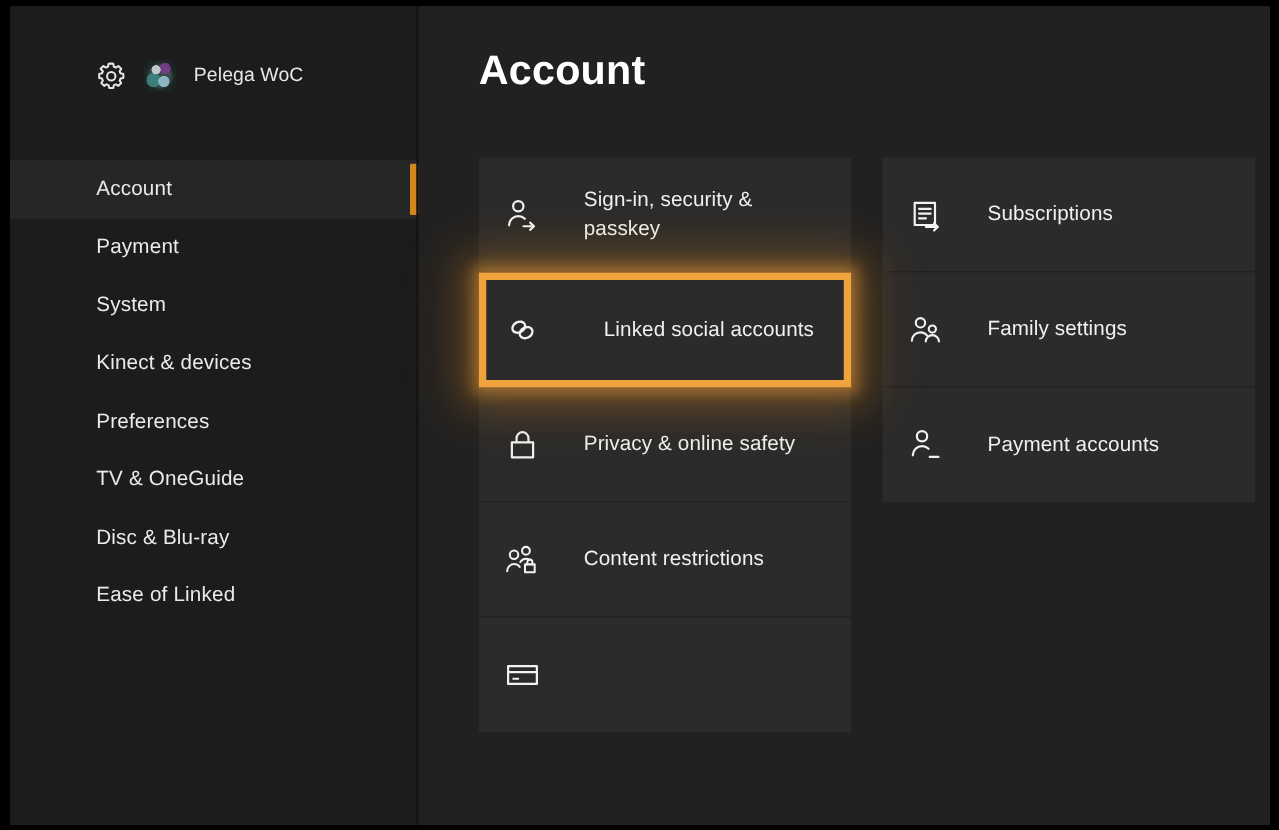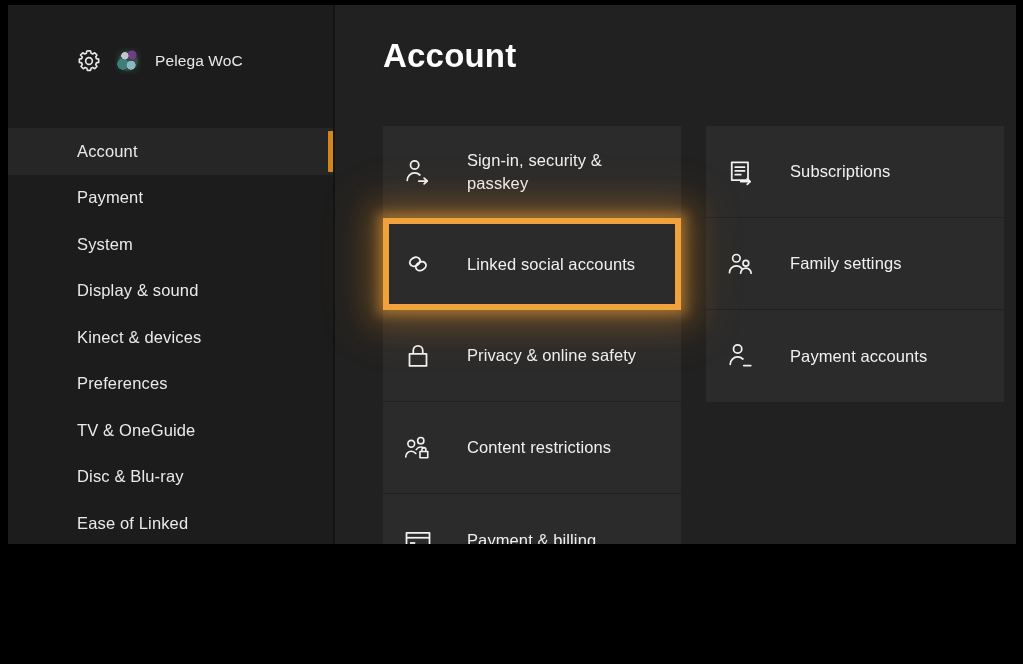--- a/index.html
+++ b/index.html
@@ -12,21 +12,21 @@
   }
   .screen {
     position:relative;
     width:1023px; height:664px;
     background:#000;
   }
   
   .frame {
     position:absolute;
     left:8px; top:5px;
-    width:1008px; height:539px;
+    width:1008px; height:655px;
     background:#212121;
     overflow:hidden;
   }
 
   
   .sidebar {
     position:absolute;
     left:0; top:0;
     width:325px; height:655px;
     background:#1c1c1c;
@@ -140,21 +140,21 @@
     background:#2b2b2b;
     border:6px solid #f0a33c;
     border-bottom:6px solid #f0a33c;
     padding-left:12px;
     box-shadow:
       0 0 10px 5px rgba(240,163,60,0.40),
       0 0 26px 12px rgba(235,150,40,0.26),
       0 0 46px 22px rgba(220,130,25,0.14);
     z-index:5;
   }
-  .tile.focused .tile-label { margin-left:32px; }
+  .tile.focused .tile-label { margin-left:48px; }
 </style>
 </head>
 <body>
 
 <div class="screen">
   <div class="frame">
 
     <div class="sidebar">
 
       <div class="profile">
@@ -175,24 +175,20 @@
         </div>
         <div class="nav-item">
           <span>Payment</span>
 
         </div>
         <div class="nav-item">
           <span>System</span>
 
         </div>
         <div class="nav-item">
-          <span>Display &amp; sound</span>
-
-        </div>
-        <div class="nav-item">
           <span>Kinect &amp; devices</span>
 
         </div>
         <div class="nav-item">
           <span>Preferences</span>
 
         </div>
         <div class="nav-item">
           <span>TV &amp; OneGuide</span>
 
@@ -263,21 +259,20 @@
           </div>
 
           <div class="tile">
             <span class="tile-icon">
               <svg width="30" height="30" viewBox="0 0 24 24" fill="none" stroke="#f2f2f2" stroke-width="1.4" stroke-linejoin="round">
                 <rect x="2.8" y="6.3" width="18.4" height="11.4"></rect>
                 <path d="M2.8 10.2h18.4"></path>
                 <path d="M5.6 14.4h4.2"></path>
               </svg>
             </span>
-            <span class="tile-label">Payment &amp; billing</span>
           </div>
 
         </div>
 
         <div class="col col-right">
 
           <div class="tile">
             <span class="tile-icon">
               <svg width="30" height="30" viewBox="0 0 24 24" fill="none" stroke="#f2f2f2" stroke-width="1.4" stroke-linecap="round" stroke-linejoin="round">
                 <rect x="4.6" y="4.2" width="13" height="14.2"></rect>

